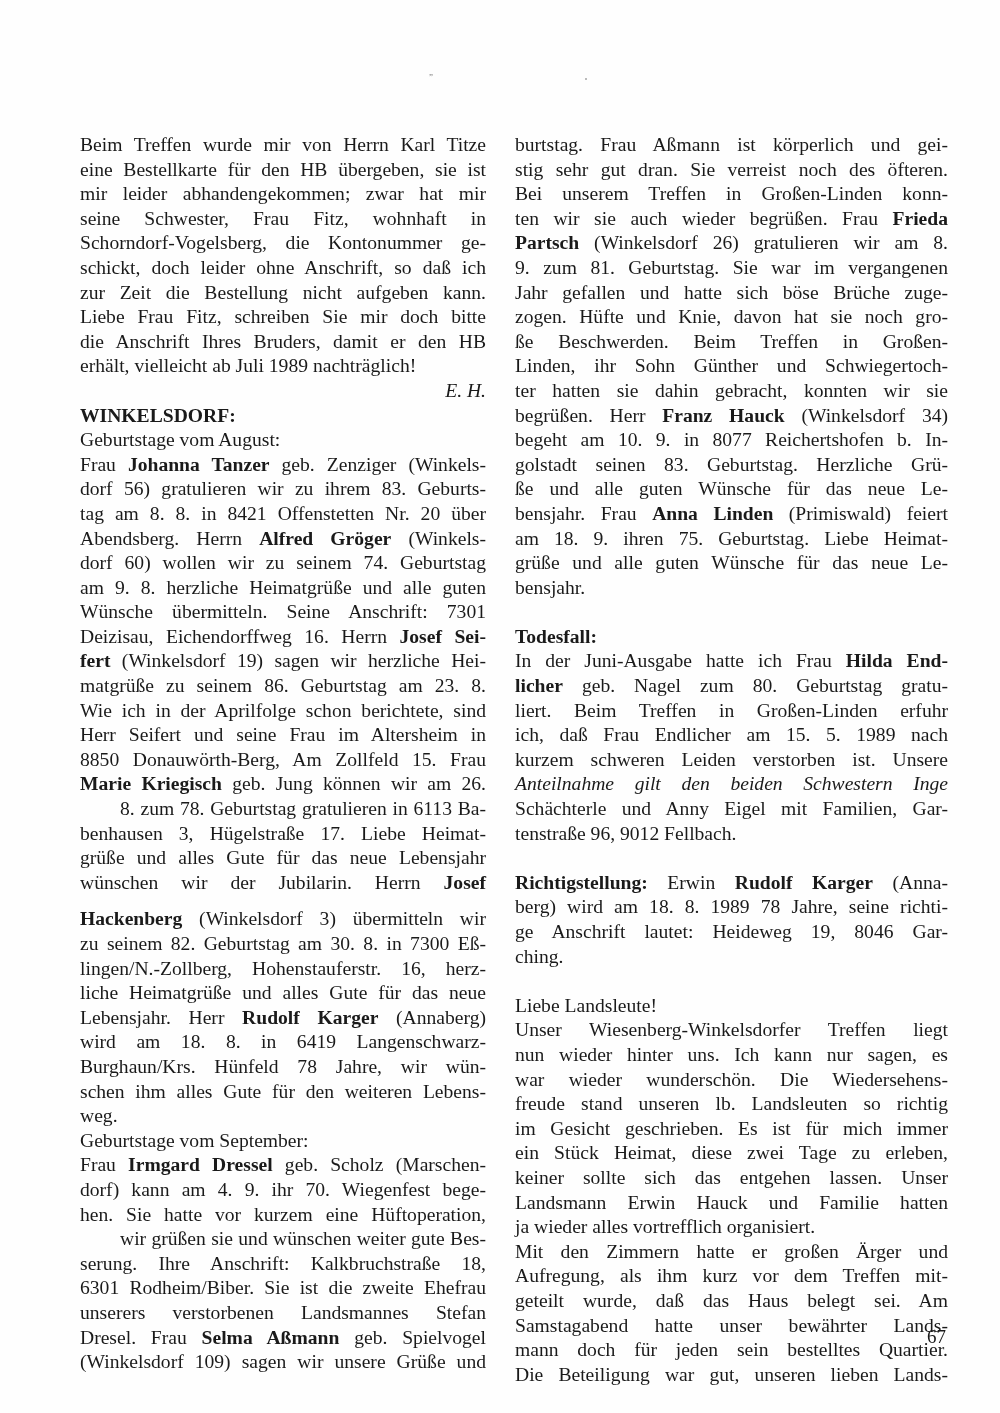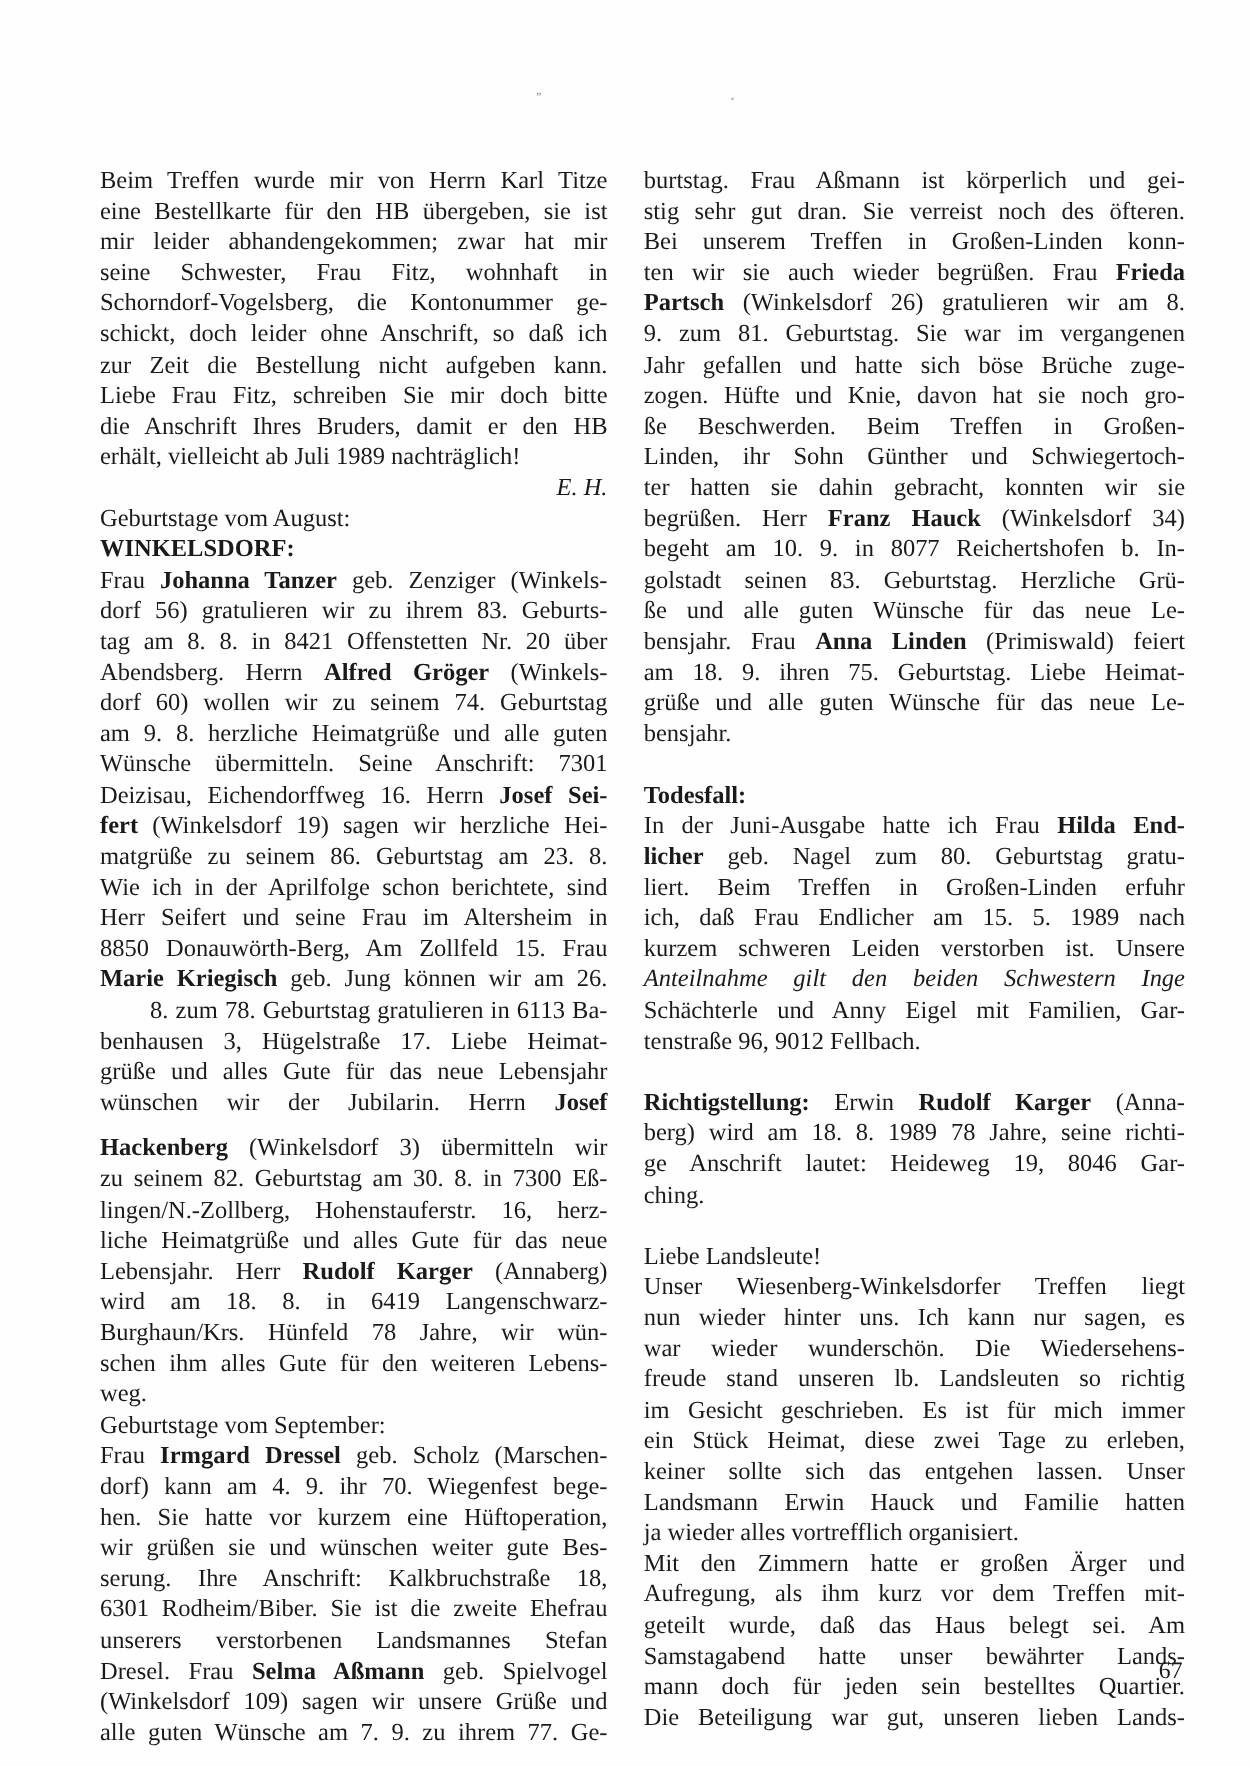--- a/index.html
+++ b/index.html
@@ -32,22 +32,22 @@
       <div class="line" style="white-space: normal;"><span style="white-space: normal;">eine Bestellkarte für den HB übergeben, sie ist</span></div>
       <div class="line" style="white-space: normal;"><span style="white-space: normal;">mir leider abhandengekommen; zwar hat mir</span></div>
       <div class="line" style="white-space: normal;"><span style="white-space: normal;">seine Schwester, Frau Fitz, wohnhaft in</span></div>
       <div class="line" style="white-space: normal;"><span style="white-space: normal;">Schorndorf-Vogelsberg, die Kontonummer ge-</span></div>
       <div class="line" style="white-space: normal;"><span style="white-space: normal;">schickt, doch leider ohne Anschrift, so daß ich</span></div>
       <div class="line" style="white-space: normal;"><span style="white-space: normal;">zur Zeit die Bestellung nicht aufgeben kann.</span></div>
       <div class="line" style="white-space: normal;"><span style="white-space: normal;">Liebe Frau Fitz, schreiben Sie mir doch bitte</span></div>
       <div class="line" style="white-space: normal;"><span style="white-space: normal;">die Anschrift Ihres Bruders, damit er den HB</span></div>
       <div class="line last"><span>erhält, vielleicht ab Juli 1989 nachträglich!</span></div>
       <div class="line right"><span class="i">E. H.</span></div>
+      <div class="line last"><span class="b">WINKELSDORF:</span></div>
       <div class="line last"><span>Geburtstage vom August:</span></div>
-      <div class="line last"><span class="b">WINKELSDORF:</span></div>
       <div class="line" style="white-space: normal;"><span style="white-space: normal;">Frau </span><span class="b" style="white-space: normal;">Johanna Tanzer</span><span style="white-space: normal;"> geb. Zenziger (Winkels-</span></div>
       <div class="line" style="white-space: normal;"><span style="white-space: normal;">dorf 56) gratulieren wir zu ihrem 83. Geburts-</span></div>
       <div class="line" style="white-space: normal;"><span style="white-space: normal;">tag am 8. 8. in 8421 Offenstetten Nr. 20 über</span></div>
       <div class="line" style="white-space: normal;"><span style="white-space: normal;">Abendsberg. Herrn </span><span class="b" style="white-space: normal;">Alfred Gröger</span><span style="white-space: normal;"> (Winkels-</span></div>
       <div class="line" style="white-space: normal;"><span style="white-space: normal;">dorf 60) wollen wir zu seinem 74. Geburtstag</span></div>
       <div class="line" style="white-space: normal;"><span style="white-space: normal;">am 9. 8. herzliche Heimatgrüße und alle guten</span></div>
       <div class="line" style="white-space: normal;"><span style="white-space: normal;">Wünsche übermitteln. Seine Anschrift: 7301</span></div>
       <div class="line" style="white-space: normal;"><span style="white-space: normal;">Deizisau, Eichendorffweg 16. Herrn </span><span class="b" style="white-space: normal;">Josef Sei-</span></div>
       <div class="line" style="white-space: normal;"><span class="b" style="white-space: normal;">fert</span><span style="white-space: normal;"> (Winkelsdorf 19) sagen wir herzliche Hei-</span></div>
       <div class="line" style="white-space: normal;"><span style="white-space: normal;">matgrüße zu seinem 86. Geburtstag am 23. 8.</span></div>
@@ -65,27 +65,26 @@
       <div class="line" style="white-space: normal;"><span style="white-space: normal;">liche Heimatgrüße und alles Gute für das neue</span></div>
       <div class="line" style="white-space: normal;"><span style="white-space: normal;">Lebensjahr. Herr </span><span class="b" style="white-space: normal;">Rudolf Karger</span><span style="white-space: normal;"> (Annaberg)</span></div>
       <div class="line" style="white-space: normal;"><span style="white-space: normal;">wird am 18. 8. in 6419 Langenschwarz-</span></div>
       <div class="line" style="white-space: normal;"><span style="white-space: normal;">Burghaun/Krs. Hünfeld 78 Jahre, wir wün-</span></div>
       <div class="line" style="white-space: normal;"><span style="white-space: normal;">schen ihm alles Gute für den weiteren Lebens-</span></div>
       <div class="line last"><span>weg.</span></div>
       <div class="line last"><span>Geburtstage vom September:</span></div>
       <div class="line" style="white-space: normal;"><span style="white-space: normal;">Frau </span><span class="b" style="white-space: normal;">Irmgard Dressel</span><span style="white-space: normal;"> geb. Scholz (Marschen-</span></div>
       <div class="line" style="white-space: normal;"><span style="white-space: normal;">dorf) kann am 4. 9. ihr 70. Wiegenfest bege-</span></div>
       <div class="line" style="white-space: normal;"><span style="white-space: normal;">hen. Sie hatte vor kurzem eine Hüftoperation,</span></div>
-      <div class="line" style="white-space: normal;"><span style="white-space: normal;">wir grüßen sie und wünschen weiter gute Bes-</span></div>
+      <div class="line" style="white-space: normal; margin-left: 40px;"><span style="white-space: normal;">wir grüßen sie und wünschen weiter gute Bes-</span></div>
       <div class="line" style="white-space: normal;"><span style="white-space: normal;">serung. Ihre Anschrift: Kalkbruchstraße 18,</span></div>
       <div class="line" style="white-space: normal;"><span style="white-space: normal;">6301 Rodheim/Biber. Sie ist die zweite Ehefrau</span></div>
       <div class="line" style="white-space: normal;"><span style="white-space: normal;">unserers verstorbenen Landsmannes Stefan</span></div>
       <div class="line" style="white-space: normal;"><span style="white-space: normal;">Dresel. Frau </span><span class="b" style="white-space: normal;">Selma Aßmann</span><span style="white-space: normal;"> geb. Spielvogel</span></div>
       <div class="line" style="white-space: normal;"><span style="white-space: normal;">(Winkelsdorf 109) sagen wir unsere Grüße und</span></div>
-      <div class="line" style="white-space: normal;"><span style="white-space: normal;">alle guten Wünsche am 7. 9. zu ihrem 77. Ge-</span></div>
     </div>
   <div class="col col-right" id="right-col">
       <div class="line" style="white-space: normal;"><span style="white-space: normal;">burtstag. Frau Aßmann ist körperlich und gei-</span></div>
       <div class="line" style="white-space: normal;"><span style="white-space: normal;">stig sehr gut dran. Sie verreist noch des öfteren.</span></div>
       <div class="line" style="white-space: normal;"><span style="white-space: normal;">Bei unserem Treffen in Großen-Linden konn-</span></div>
       <div class="line" style="white-space: normal;"><span style="white-space: normal;">ten wir sie auch wieder begrüßen. Frau </span><span class="b" style="white-space: normal;">Frieda</span></div>
       <div class="line" style="white-space: normal;"><span class="b" style="white-space: normal;">Partsch</span><span style="white-space: normal;"> (Winkelsdorf 26) gratulieren wir am 8.</span></div>
       <div class="line" style="white-space: normal;"><span style="white-space: normal;">9. zum 81. Geburtstag. Sie war im vergangenen</span></div>
       <div class="line" style="white-space: normal;"><span style="white-space: normal;">Jahr gefallen und hatte sich böse Brüche zuge-</span></div>
       <div class="line" style="white-space: normal;"><span style="white-space: normal;">zogen. Hüfte und Knie, davon hat sie noch gro-</span></div>

